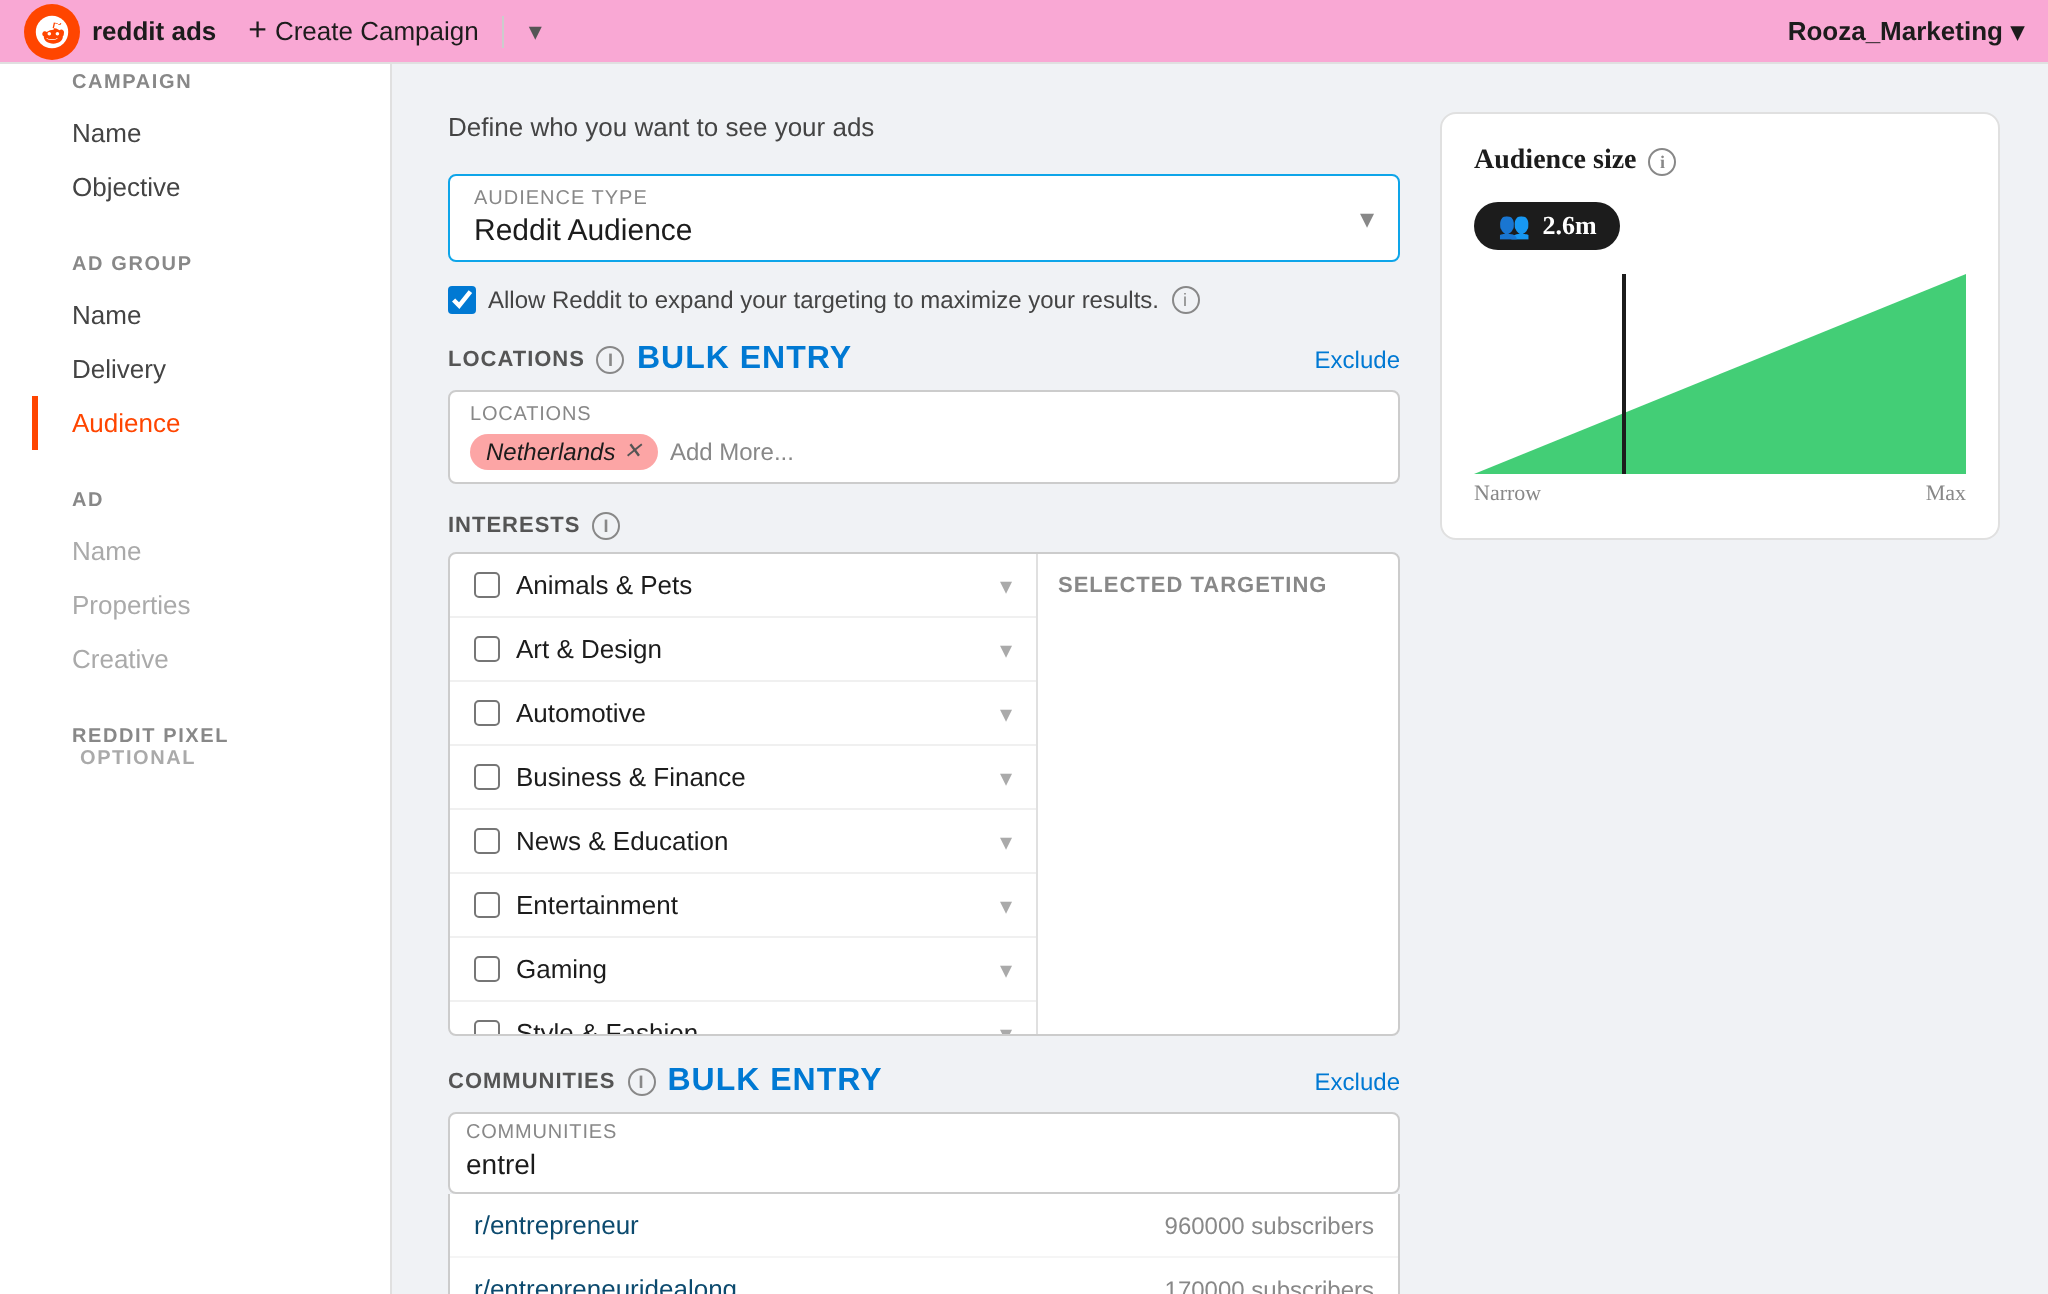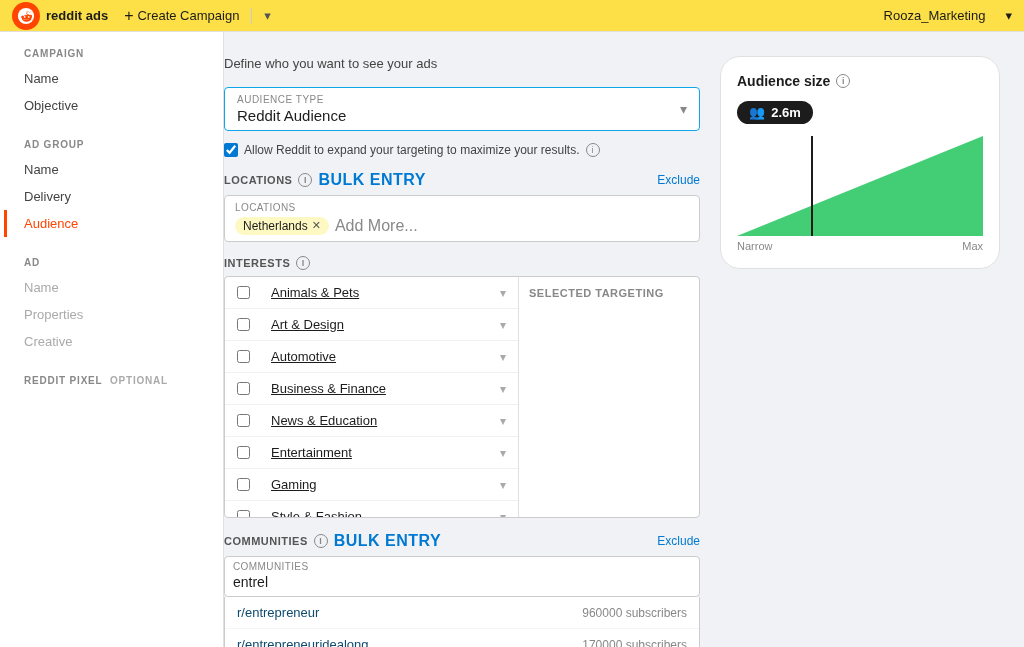--- a/index.html
+++ b/index.html
@@ -1,21 +1,21 @@
 <!DOCTYPE html>
 <html><head>
   <meta charset="utf-8">
   <style>
     * { box-sizing: border-box; margin: 0; padding: 0; }
     body { font-family: -apple-system, BlinkMacSystemFont, 'Segoe UI', sans-serif; background: #f0f2f5; font-size: 13px; color: #1c1c1c; }
 
     
     .topbar {
       height: 32px;
-      background: #fde047;
+      background: #f9a8d4;
       border-bottom: 1px solid #e0e0e0;
       display: flex;
       align-items: center;
       padding: 0 12px;
       position: fixed;
       top: 0; left: 0; right: 0;
       z-index: 100;
       justify-content: flex-end;
     }
     .topbar-logo {
@@ -35,33 +35,33 @@
       display: flex; align-items: center; gap: 4px;
       font-size: 13px; font-weight: 500; color: #1c1c1c;
       cursor: pointer;
     }
     .topbar-create .plus { font-size: 16px; color: #1c1c1c; }
     .topbar-divider { width: 1px; height: 16px; background: #ccc; margin: 0 12px; }
     .topbar-dropdown {
       display: flex; align-items: center; gap: 4px;
       font-size: 13px; color: #555; cursor: pointer;
     }
-    .topbar-right { margin-left: auto; font-size: 13px; color: #1c1c1c; cursor: pointer; display: flex; align-items: center; gap: 20px; }
+    .topbar-right { margin-left: auto; font-size: 13px; color: #1c1c1c; cursor: pointer; display: flex; align-items: center; gap: 4px; font-weight: bold; }
 
     
     .layout { display: flex; margin-top: 32px; min-height: calc(100vh - 32px); }
 
     
     .sidebar {
-      width: 224px;
+      width: 196px;
       background: #fff;
       border-right: 1px solid #e0e0e0;
-      padding: 20px 4px;
+      padding: 20px 16px;
       position: fixed;
-      top: 28px; left: 0; bottom: 0;
+      top: 16px; left: 0; bottom: 0;
       overflow-y: auto;
     }
     .sidebar-section-label {
       font-size: 10px;
       font-weight: 600;
       color: #888;
       letter-spacing: 0.8px;
       text-transform: uppercase;
       padding: 0 20px 6px;
       margin-top: 20px;
@@ -199,29 +199,30 @@
     }
     .locations-label-small {
       font-size: 10px;
       color: #888;
       text-transform: uppercase;
       letter-spacing: 0.4px;
       margin-bottom: 4px;
     }
     .locations-tags { display: flex; align-items: center; gap: 6px; flex-wrap: wrap; }
     .location-tag {
-      background: #fef9c3;
+      background: #fca5a5;
       border-radius: 12px;
       padding: 2px 8px;
       font-size: 12px;
       display: flex;
       gap: 4px;
+      font-style: italic;
     }
     .location-tag-x { cursor: pointer; color: #555; font-size: 11px; }
-    .add-more { font-size: 16px; color: #888; cursor: pointer; }
+    .add-more { font-size: 12px; color: #888; cursor: pointer; }
 
     
     .interests-section { margin-bottom: 0; }
     .interests-panel {
       display: flex;
       background: #fff;
       border: 1px solid #ccc;
       border-radius: 4px;
       min-height: 240px;
       margin-bottom: 14px;
@@ -233,21 +234,21 @@
       max-height: 240px;
     }
     .interest-item {
       display: flex;
       align-items: center;
       justify-content: space-between;
       padding: 8px 12px;
       border-bottom: 1px solid #f0f0f0;
       cursor: pointer;
     }
-    .interest-item-left { display: flex; align-items: center; gap: 21px; text-decoration: underline; }
+    .interest-item-left { display: flex; align-items: center; gap: 8px; }
     .interest-item-left input[type=checkbox] { accent-color: #0079d3; }
     .interest-chevron { color: #aaa; font-size: 12px; }
     .selected-targeting-pane {
       width: 180px;
       padding: 10px;
       font-size: 11px;
       color: #888;
       text-transform: uppercase;
       letter-spacing: 0.5px;
       font-weight: 600;
@@ -292,24 +293,25 @@
       cursor: pointer;
     }
     .community-name { color: #0c4a6e; }
     .community-subs { color: #888; font-size: 12px; }
 
     
     .audience-card {
       width: 280px;
       background: #fff;
       border: 1px solid #e0e0e0;
-      border-radius: 20px;
+      border-radius: 8px;
       padding: 16px;
       height: fit-content;
       flex-shrink: 0;
+      font-family: Liberation Serif, serif;
     }
     .audience-card-title {
       font-size: 14px;
       font-weight: 600;
       color: #1c1c1c;
       margin-bottom: 12px;
       display: flex;
       align-items: center;
       gap: 6px;
     }

